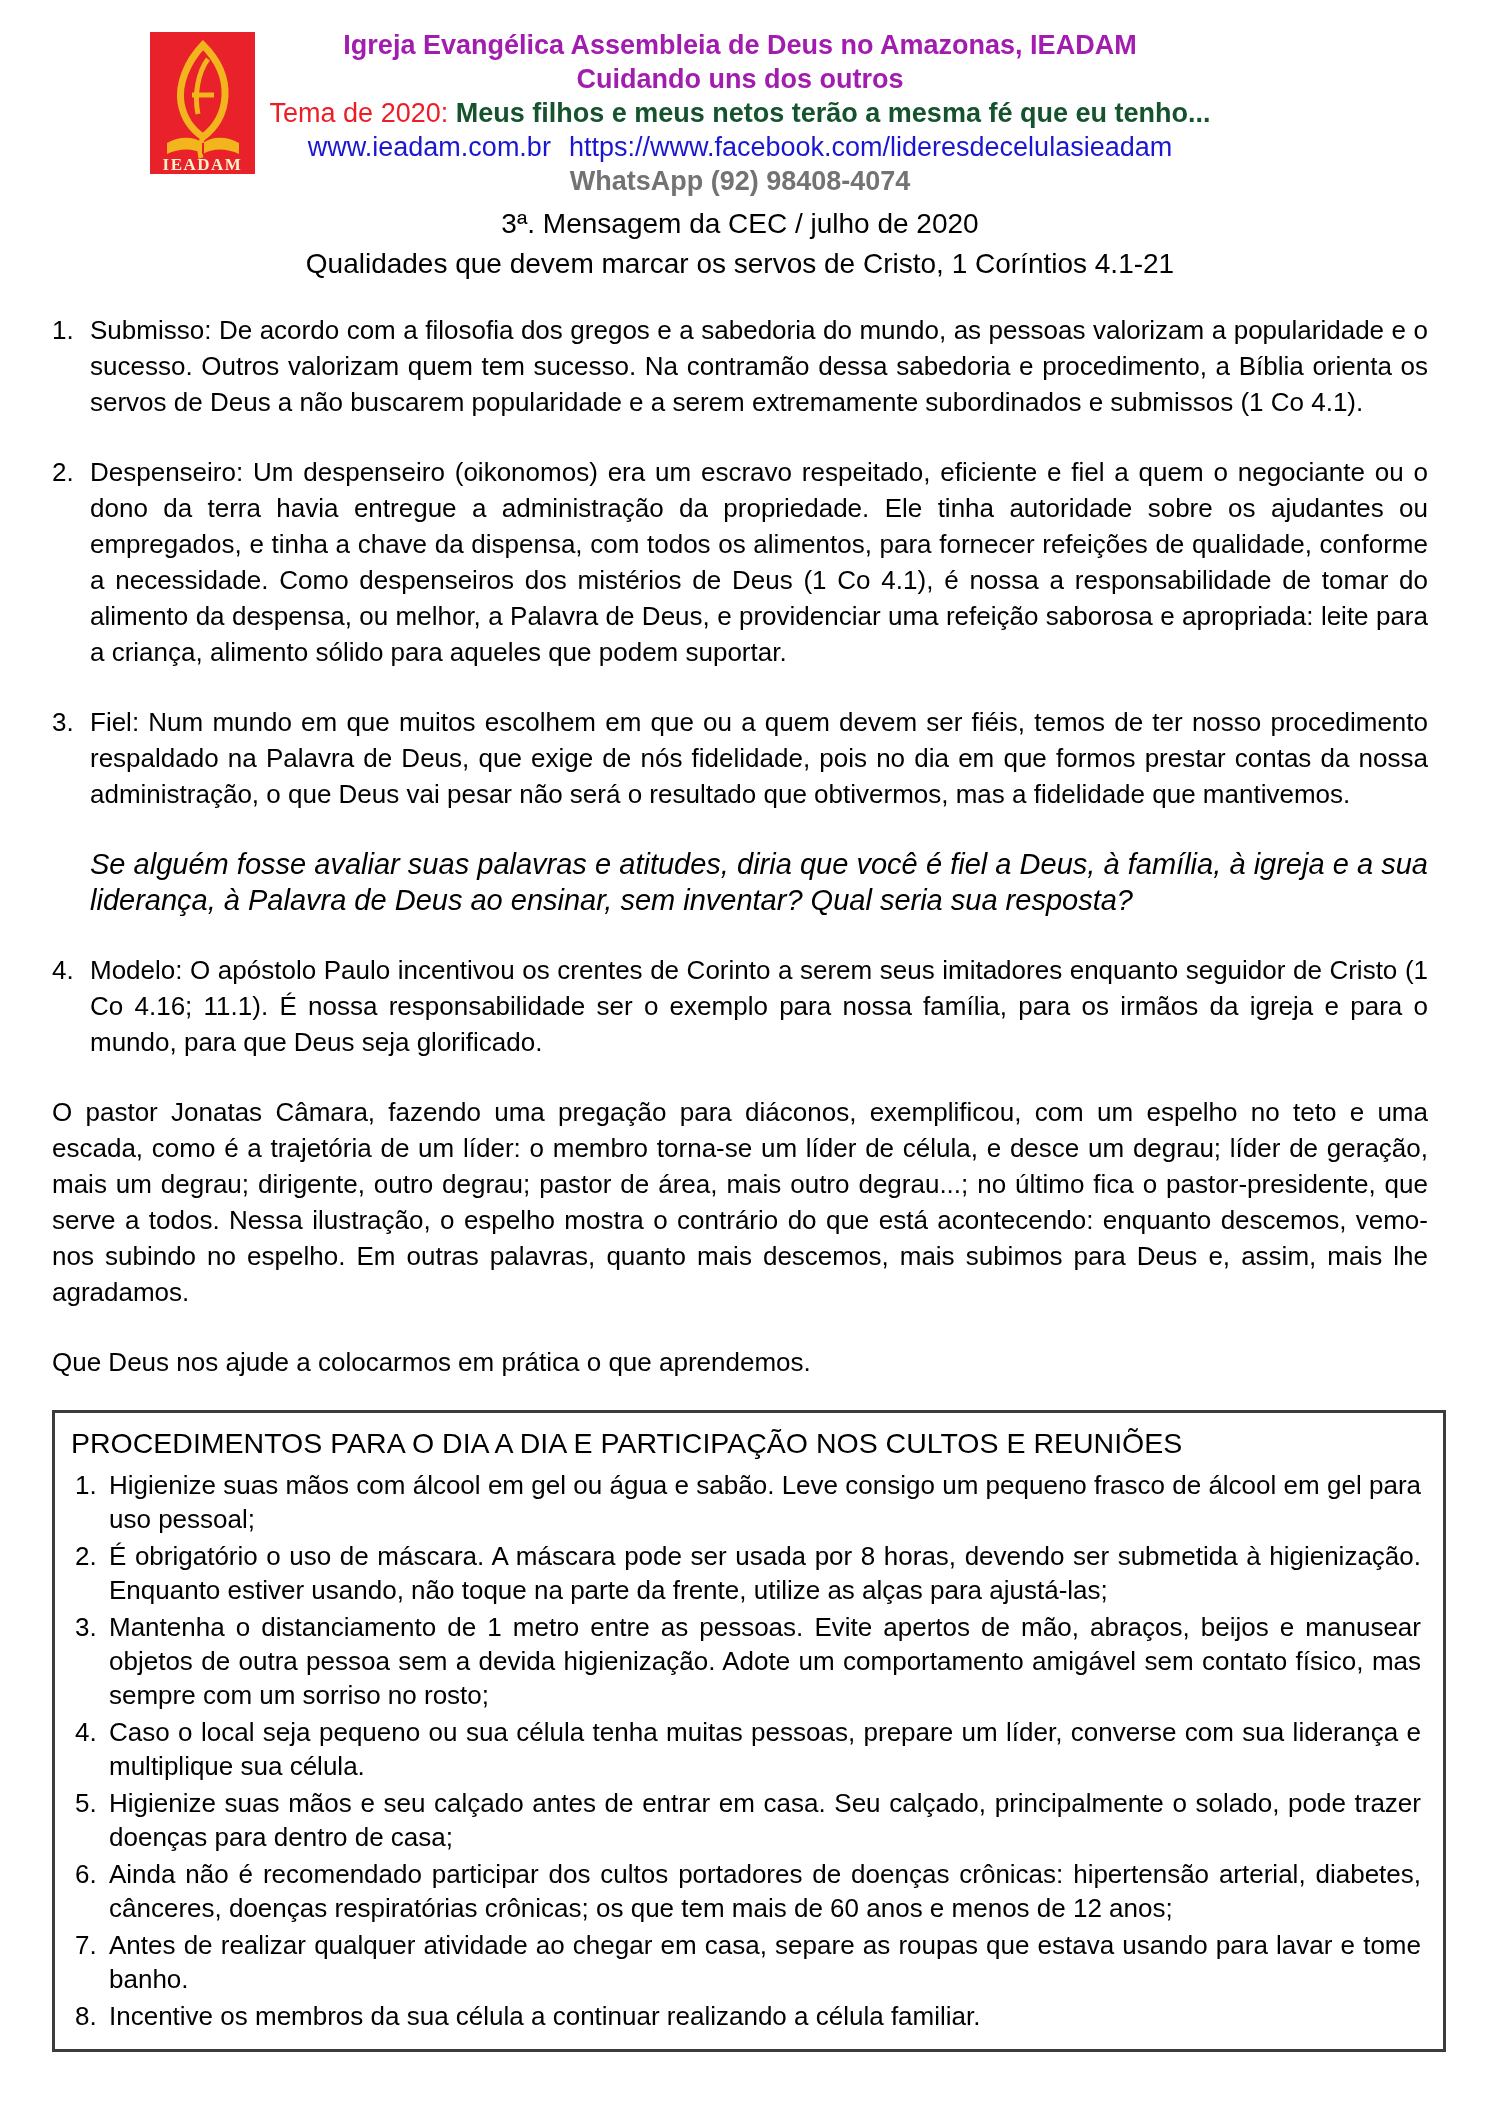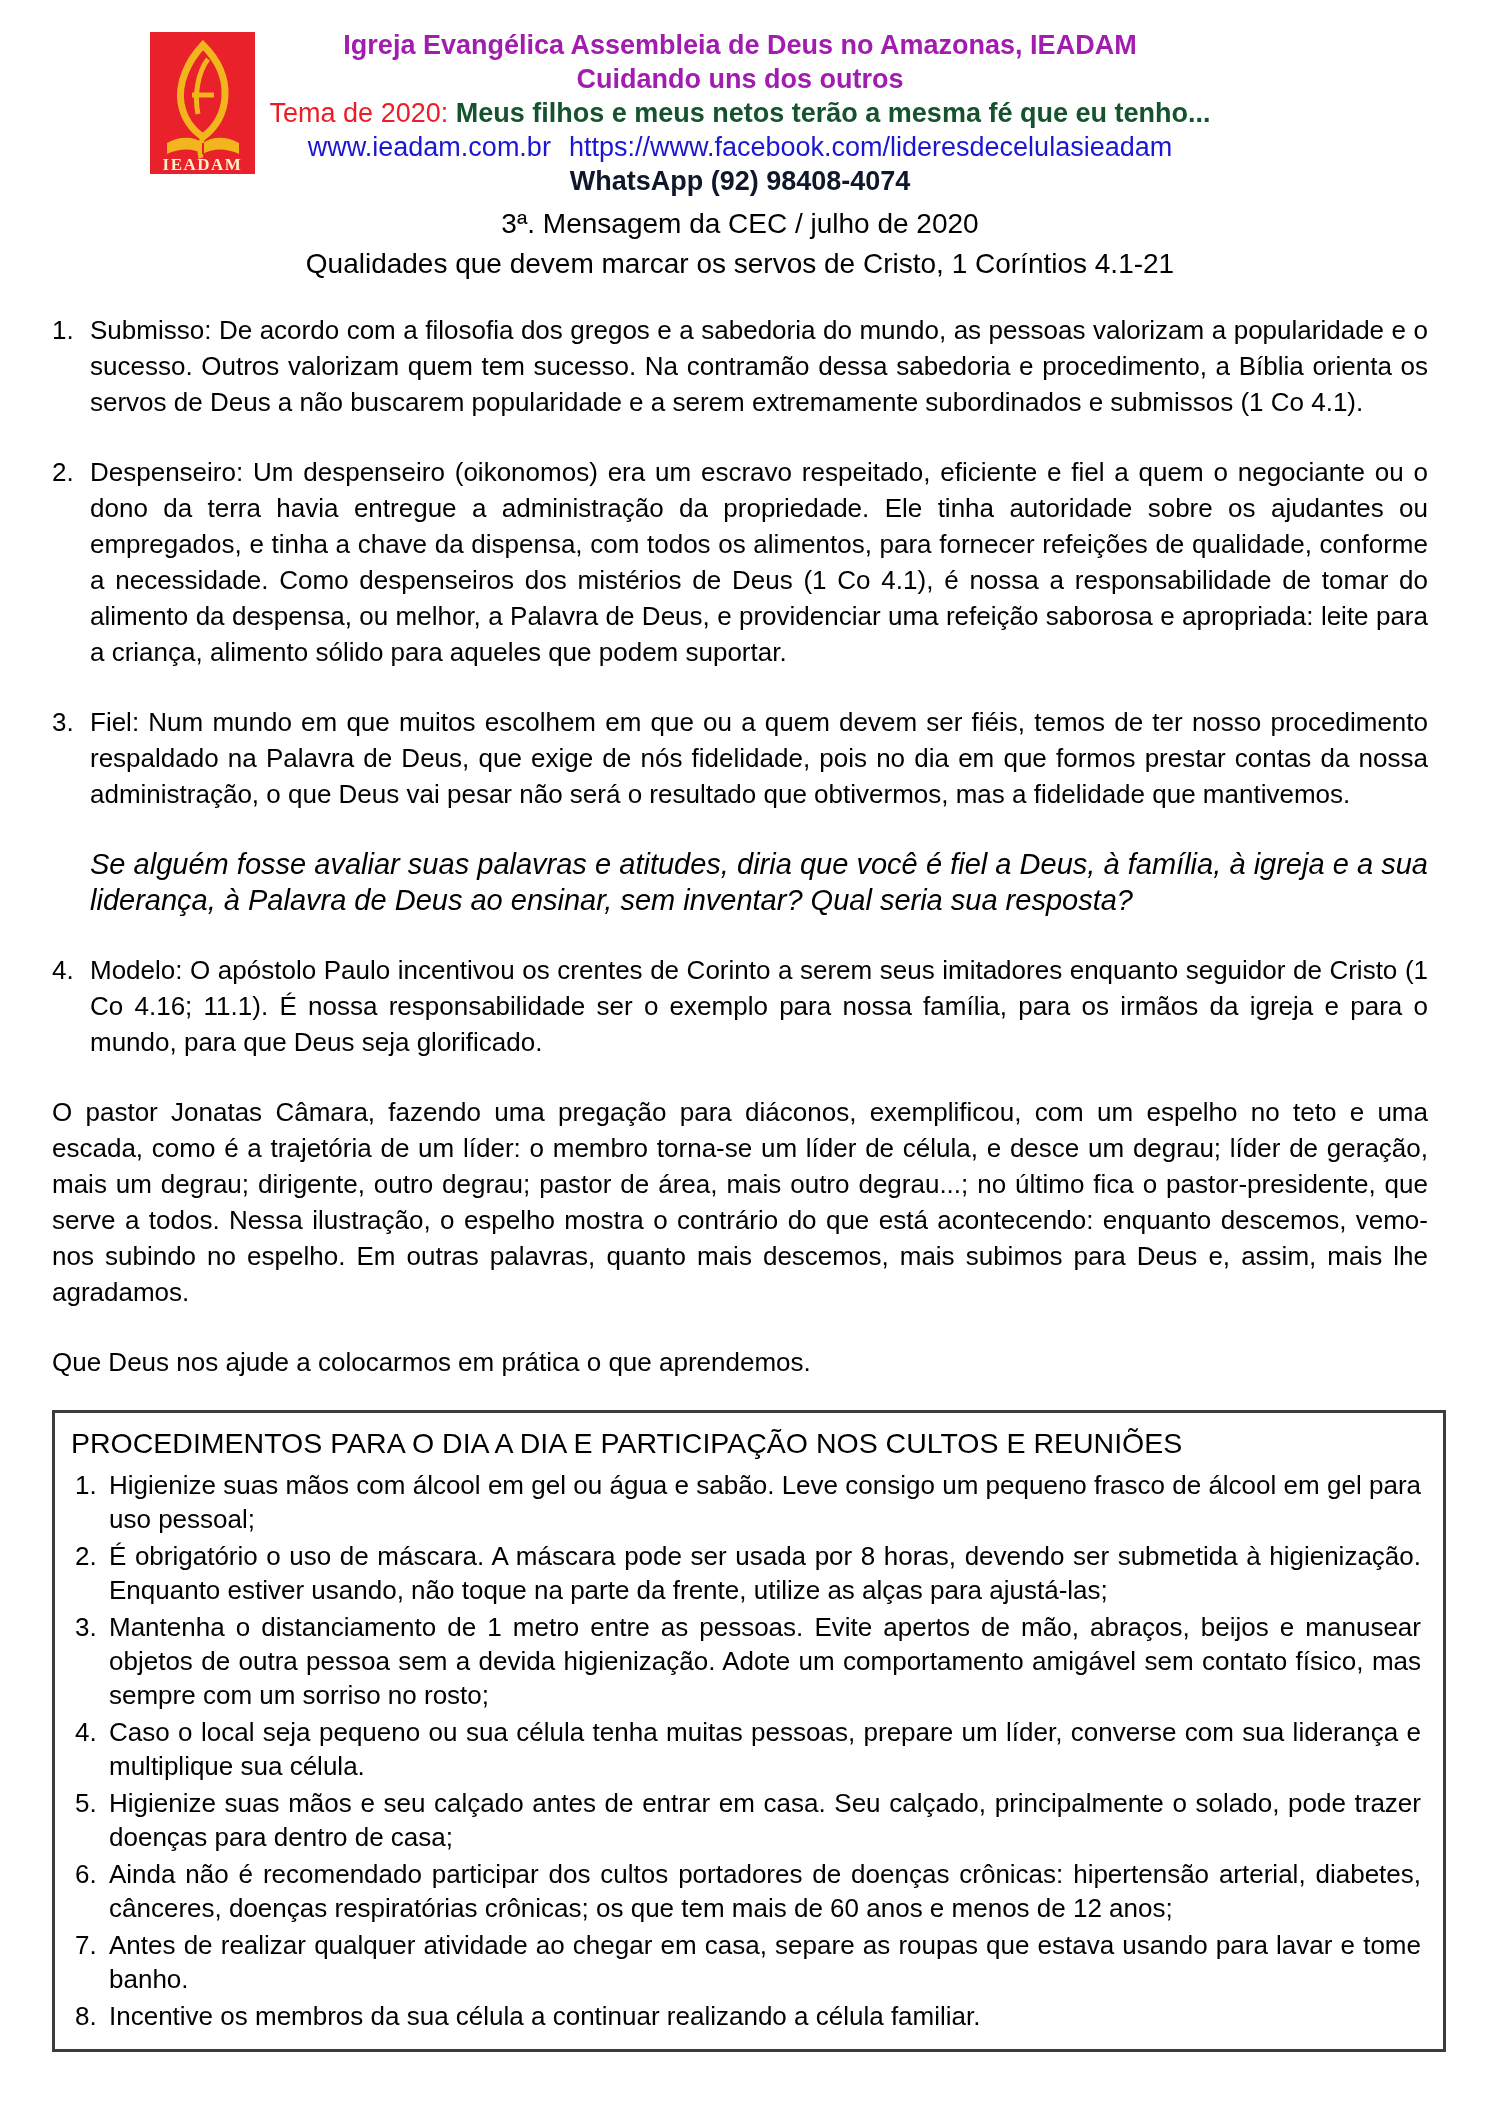--- a/index.html
+++ b/index.html
@@ -16,21 +16,21 @@
 
   
   .header { position:relative; text-align:center; }
   .logo-wrap { position:absolute; left:98px; top:4px; width:105px; height:142px; }
   .hline { font-size:27px; line-height:34px; }
   .red-bold  { color:#a21caf; font-weight:bold; }
   .tema-label{ color:#ee1c25; }
   .tema-text { color:#14532d; font-weight:bold; }
   .doclink   { color:#1b16d1; cursor:pointer; }
   .link-gap  { display:inline-block; width:18px; }
-  .whatsapp  { color:#0f172a; font-weight:bold; }
+  .whatsapp  { color:#737373; font-weight:bold; }
 
   
   .title-block { text-align:center; margin-top:6px; }
   .tline { font-size:28px; line-height:40px; }
 
   
   .body-text { font-size:26px; line-height:36px; }
   .li-row { display:flex; margin-top:34px; }
   .li-row .num { flex:none; width:38px; }
   .li-row .txt { flex:1; text-align:justify; }

